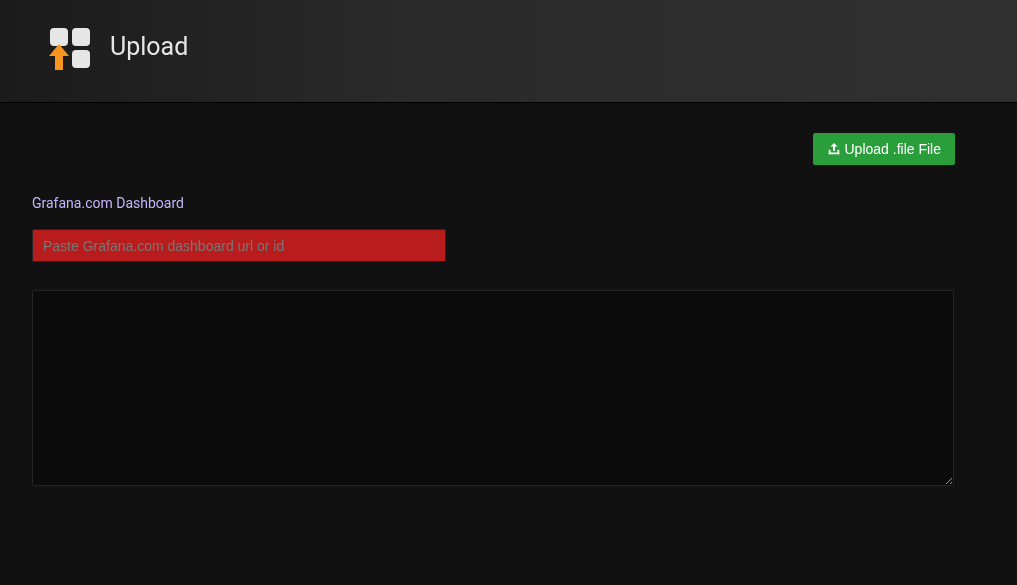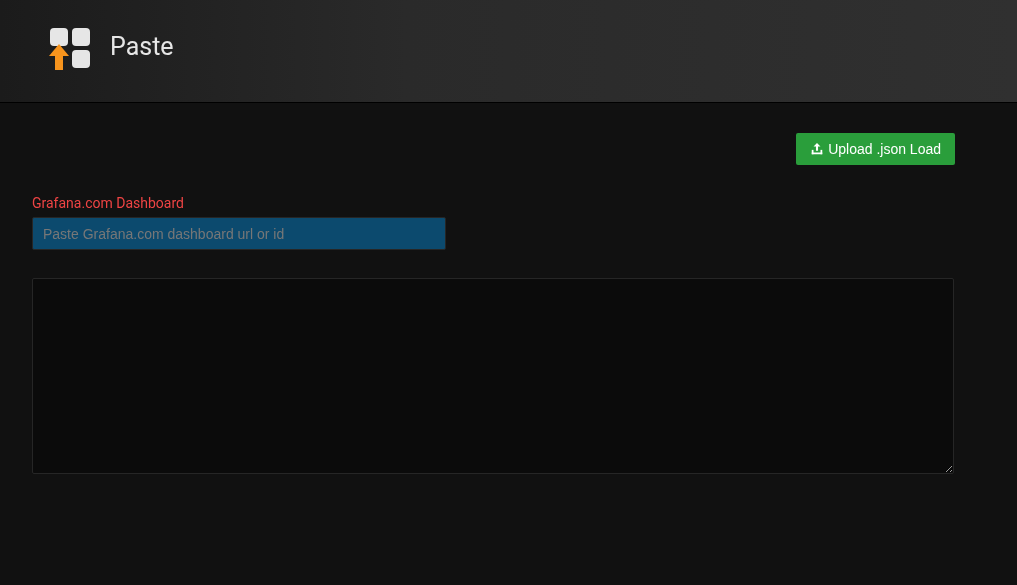--- a/index.html
+++ b/index.html
@@ -65,33 +65,34 @@
       background: #2a9e3b;
     }
     .btn-primary {
       background: #2c74d6;
     }
     .btn svg {
       margin-right: 4px;
     }
     .field-label {
       font-size: 14px;
-      color: #ef4444;
+      color: #c4b5fd;
       margin-bottom: 6px;
     }
     .text-input {
       width: 414px;
       height: 33px;
-      background: #0c4a6e;
+      background: #b91c1c;
       border: 1px solid #262626;
       border-radius: 2px;
       padding: 0 10px;
       font-size: 14px;
       color: #d8d9da;
       outline: none;
+      margin-top: 12px;
     }
     .text-input::placeholder {
       color: #777;
     }
     .section-gap {
       height: 28px;
     }
     .textarea-json {
       width: 922px;
       height: 196px;
@@ -118,35 +119,35 @@
       <rect x="2" y="2" width="18" height="18" rx="4" fill="#e6e6e6"></rect>
       <rect x="24" y="2" width="18" height="18" rx="4" fill="#e6e6e6"></rect>
       <rect x="24" y="24" width="18" height="18" rx="4" fill="#e6e6e6"></rect>
       <g>
         <rect x="7" y="30" width="8" height="14" fill="#f7941d"></rect>
         <polygon points="1,30 11,18 21,30" fill="#f7941d"></polygon>
       </g>
     </svg>
   </div>
   <div class="header-text">
-    <h1>Paste</h1>
+    <h1>Upload</h1>
   </div>
 </div>
 
 <div class="content">
 
   <div class="upload-row">
     <button class="btn btn-success">
       <svg width="14" height="14" viewBox="0 0 16 16" fill="#fff">
         <path d="M8 1 L12 5 L9.2 5 L9.2 10 L6.8 10 L6.8 5 L4 5 Z"></path>
         <rect x="2" y="12" width="12" height="2"></rect>
         <rect x="2" y="9" width="2" height="5"></rect>
         <rect x="12" y="9" width="2" height="5"></rect>
       </svg>
-      <span>Upload .json Load</span>
+      <span>Upload .file File</span>
     </button>
   </div>
 
   <div>
     <div class="field-label">Grafana.com Dashboard</div>
     <input type="text" class="text-input" placeholder="Paste Grafana.com dashboard url or id" style="">
   </div>
 
   <div class="section-gap"></div>
 

